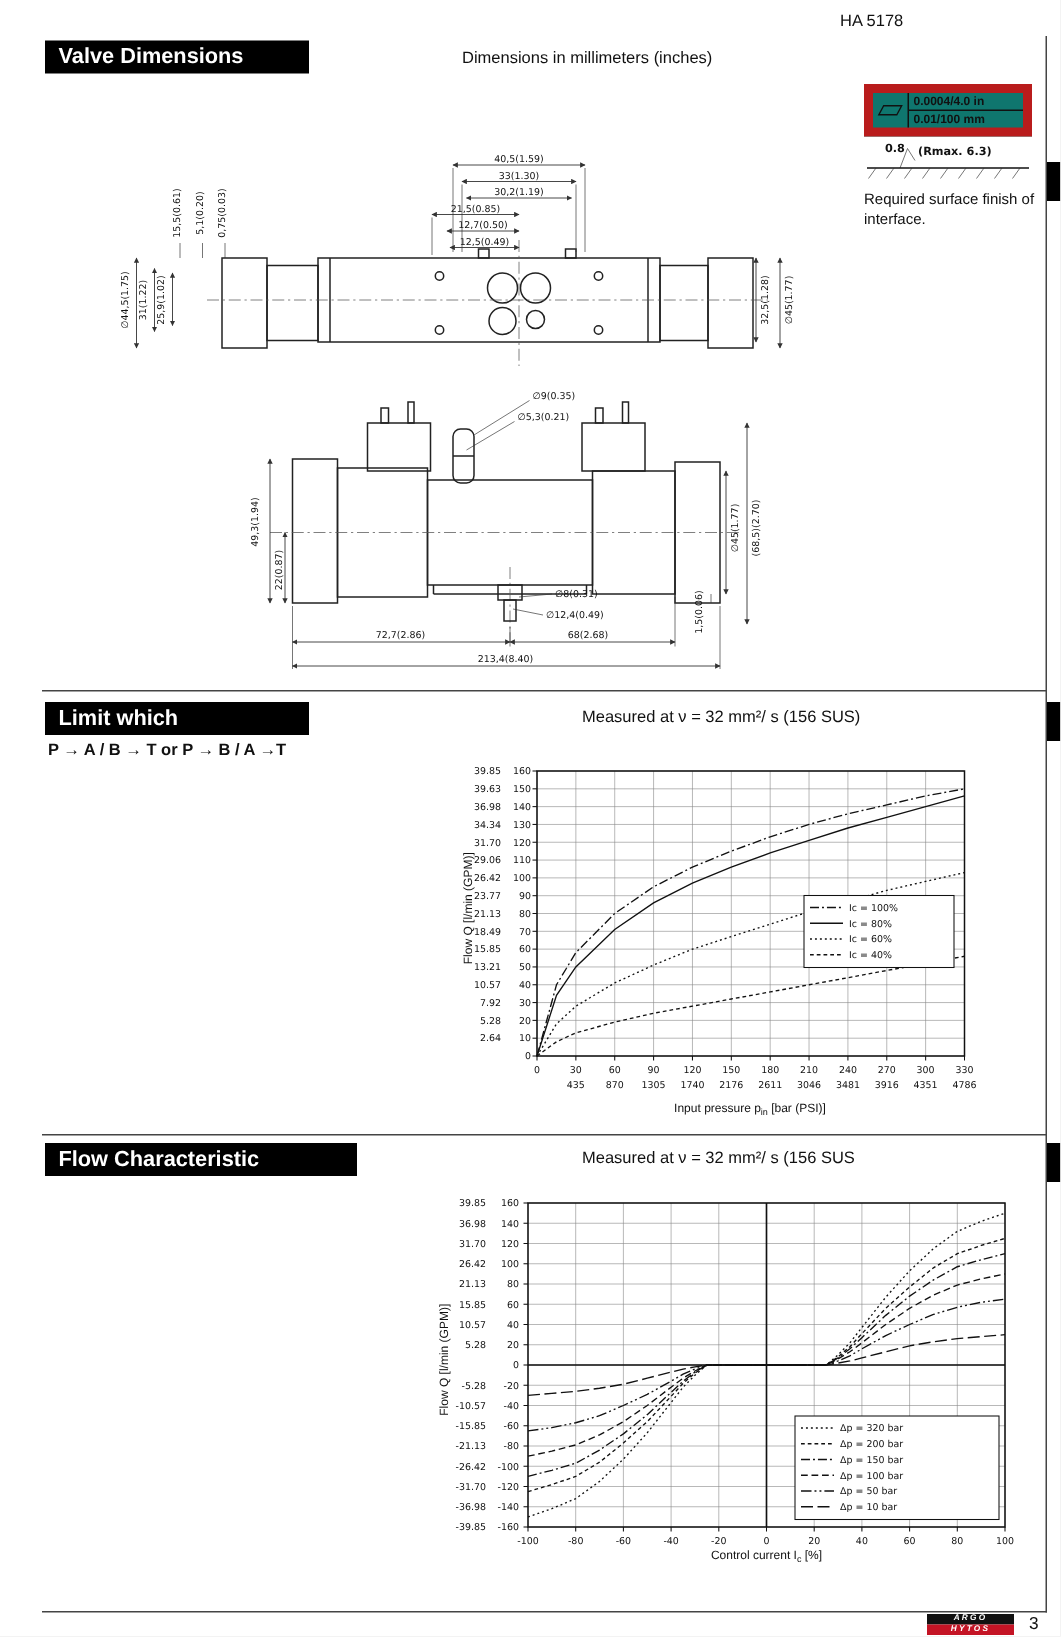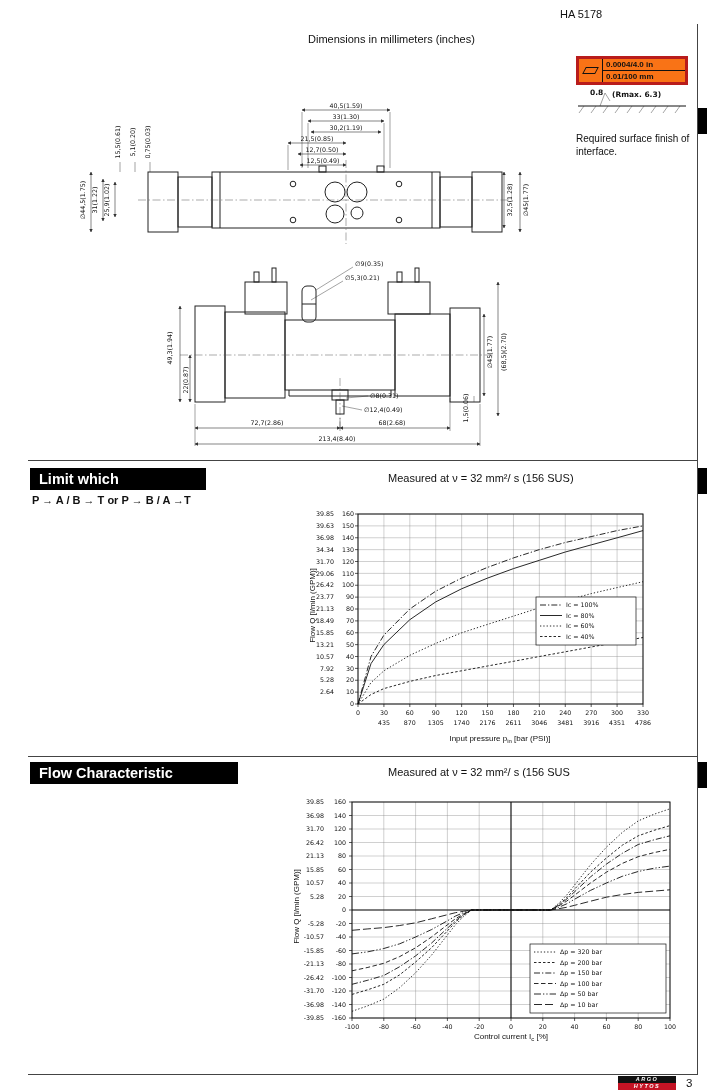--- a/index.html
+++ b/index.html
@@ -19,44 +19,47 @@
   svg text{font-family:"DejaVu Sans",sans-serif;fill:#111}
   .ol{stroke:#222;fill:none;stroke-width:1}
   .thin{stroke:#333;fill:none;stroke-width:.45}
   .dimline{stroke:#333;fill:none;stroke-width:.6}
   .cl{stroke:#555;fill:none;stroke-width:.5;stroke-dasharray:8 2.5 1.5 2.5}
   .chart-block{position:absolute}
   .ylab{position:absolute;width:150px;text-align:center;font-size:8px;transform:rotate(-90deg)}
   .xlab{position:absolute;width:240px;text-align:center;font-size:8px}
   .sub{font-size:6px;vertical-align:-2px}
   .sf-box{position:absolute;width:126px;font-size:8px}
-  .sf-tol{display:grid;grid-template-columns:24px 1fr;border:3px solid #b91c1c;width:112px;background:#f97316}
+  .sf-tol{display:grid;grid-template-columns:24px 1fr;border:6px solid #b91c1c;width:112px;background:#0f766e}
   .sf-icon-cell{display:flex;align-items:center;justify-content:center;border-right:1px solid #111}
   .sf-par{width:13px;height:7px;border:1px solid #111;transform:skewX(-28deg)}
   .sf-vals div{padding:1px 3px;font-weight:bold;font-size:8px;white-space:nowrap}
   .sf-vals div+div{border-top:1px solid #111}
-  .sf-caption{margin-top:15px;font-size:10px;line-height:1.3;width:124px}
+  .sf-caption{margin-top:4px;font-size:10px;line-height:1.3;width:124px}
   .logo{position:absolute;left:618px;top:1076px;width:58px}
   .logo div{height:7px;color:#fff;font-size:5.5px;font-weight:bold;font-style:italic;letter-spacing:1.5px;text-align:center;line-height:7px}
   .logo-top{background:#111}
   .logo-bottom{background:#c41425}
   .page-num{position:absolute;left:686px;top:1077px;font-size:11.5px}
 </style>
 </head>
 <body>
 
 <div class="page">
 
   <div class="doc-number">HA 5178</div>
   <div class="border-right"></div>
   <div class="hr" style="top:1074px"></div>
   <div class="tab" style="top:108px"></div>
   <div class="tab" style="top:468px"></div>
   <div class="tab" style="top:762px"></div>
 
+  <div class="section-bar" style="top:27px;width:176px">
+    <span>Valve Dimensions</span>
+  </div>
   <div class="subtitle" style="left:308px;top:33px">Dimensions in millimeters (inches)</div>
 
   <div class="sf-box" style="left:576px;top:56px">
     <div class="sf-tol">
       <div class="sf-icon-cell">
           <div class="sf-par"></div>
         </div>
       <div class="sf-vals">
         <div>0.0004/4.0 in</div>
         <div>0.01/100 mm</div>

